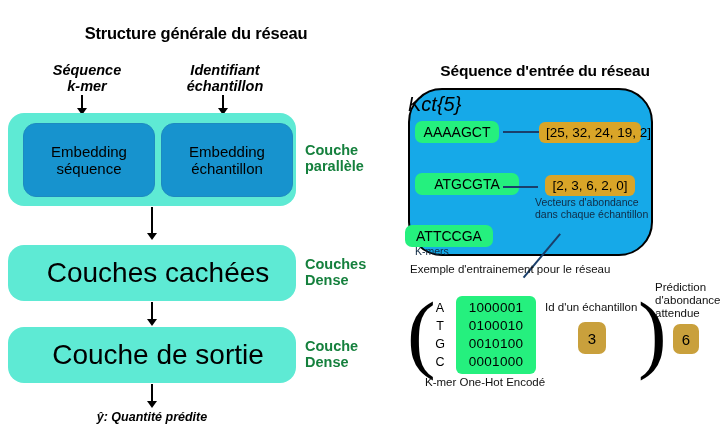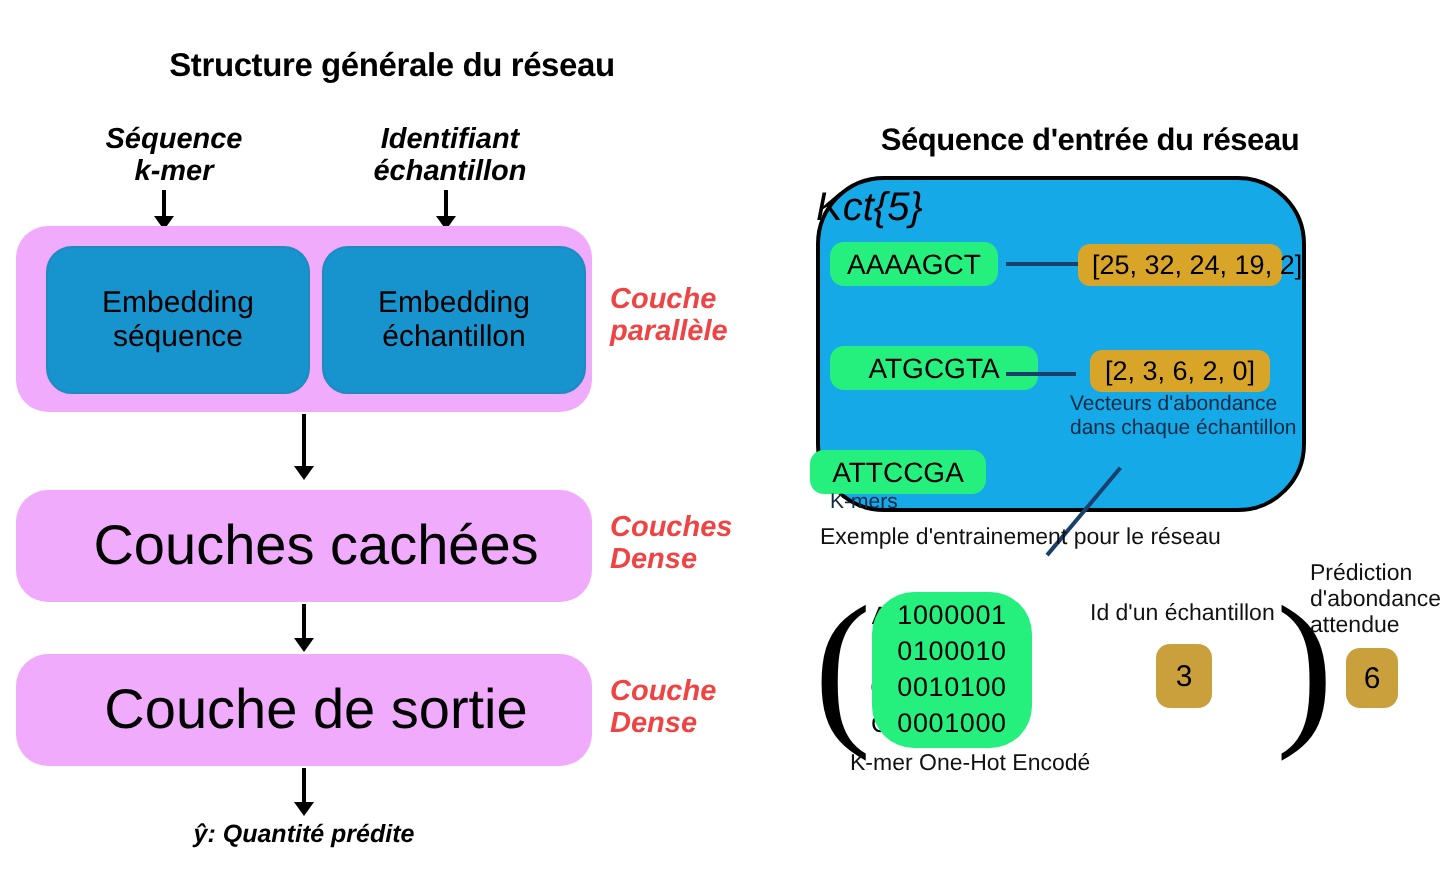--- a/index.html
+++ b/index.html
@@ -30,30 +30,29 @@
   .input-label {
     font-style: italic;
     font-weight: bold;
     font-size: 14.5px;
     color: #000;
     text-align: center;
     line-height: 16px;
     white-space: pre-line;
   }
   .side-label {
-    font-style: italic;
     font-weight: bold;
     font-size: 14.5px;
-    color: #ef4444;
+    color: #15803d;
     line-height: 16px;
     white-space: pre-line;
   }
 
   .layer-box {
-    background: #f0abfc;
+    background: #5eead4;
     border-radius: 16px;
     display: flex;
     align-items: center;
     justify-content: center;
     box-sizing: border-box;
     padding-left: 12px;
   }
   .layer-box .layer-text {
     font-size: 28px;
     color: #000;
@@ -151,23 +150,23 @@
   .caption-black {
     color: #111;
     font-size: 11.5px;
     text-align: left;
     line-height: 13px;
     white-space: pre-line;
   }
 
   
   #onehot-chip {
-    left: 436px; top: 296px; width: 80px; height: 78px;
+    left: 456px; top: 296px; width: 80px; height: 78px;
     background: #25F07E;
-    border-radius: 21px;
+    border-radius: 6px;
     display: flex; flex-direction: column;
     align-items: center; justify-content: center;
   }
   #onehot-chip .bitrow {
     font-family: "Liberation Sans", sans-serif;
     font-size: 13.5px;
     color: #000;
     line-height: 18px;
     letter-spacing: 0.3px;
     white-space: nowrap;

